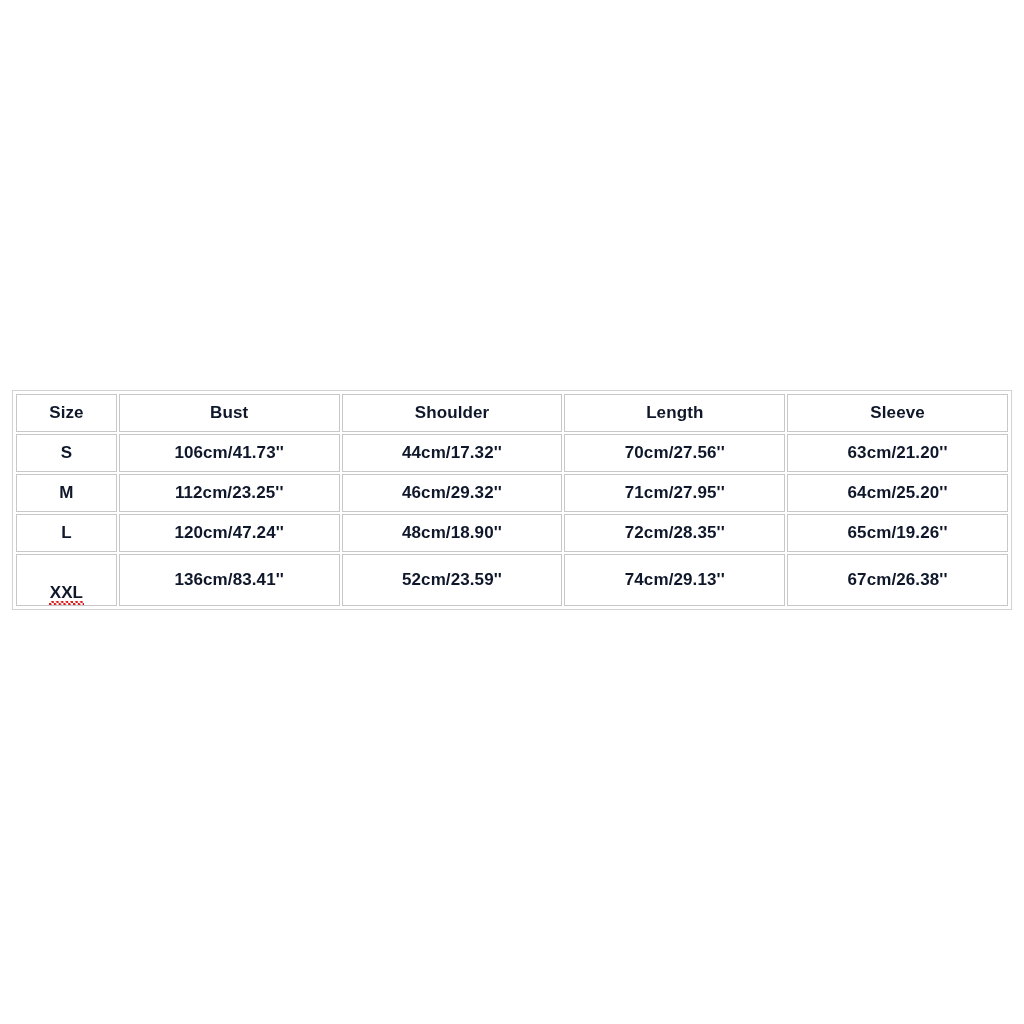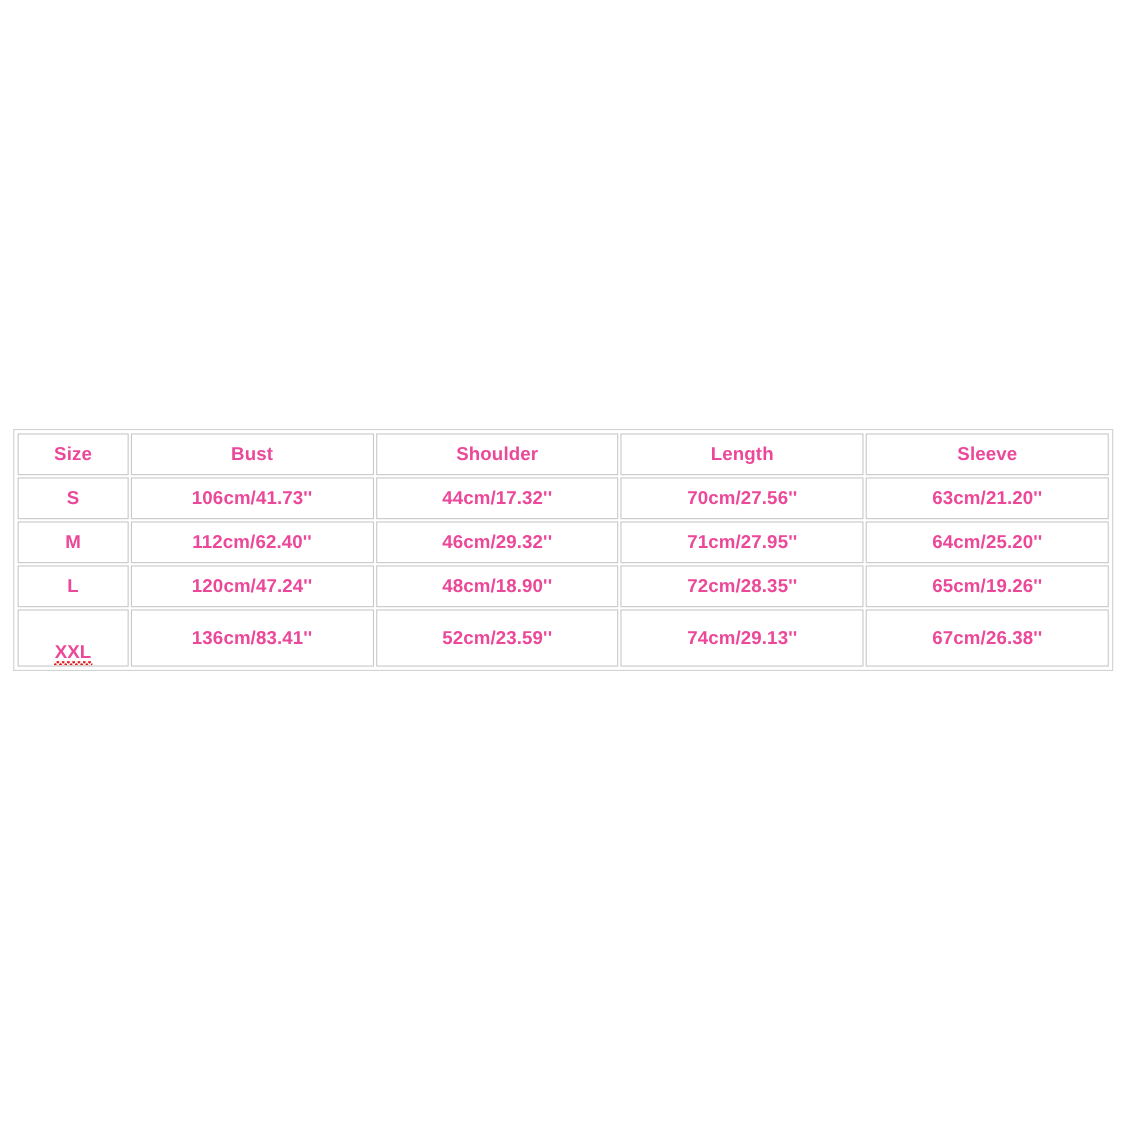--- a/index.html
+++ b/index.html
@@ -42,21 +42,21 @@
   table.size-chart th,
   table.size-chart td {
     border: 1px solid #c8c8c8;
     background: #ffffff;
     height: 36px;
     padding: 0 4px;
     text-align: center;
     vertical-align: middle;
     font-size: 17px;
     font-weight: bold;
-    color: #ec4899;
+    color: #0f172a;
     letter-spacing: 0.1px;
     white-space: nowrap;
     overflow: hidden;
   }
 
   table.size-chart th {
     font-size: 17px;
   }
 
   
@@ -105,21 +105,21 @@
     <tbody id="body-rows">
         <tr>
           <td>S</td>
           <td>106cm/41.73''</td>
           <td>44cm/17.32''</td>
           <td>70cm/27.56''</td>
           <td>63cm/21.20''</td>
         </tr>
         <tr>
           <td>M</td>
-          <td>112cm/62.40''</td>
+          <td>112cm/23.25''</td>
           <td>46cm/29.32''</td>
           <td>71cm/27.95''</td>
           <td>64cm/25.20''</td>
         </tr>
         <tr>
           <td>L</td>
           <td>120cm/47.24''</td>
           <td>48cm/18.90''</td>
           <td>72cm/28.35''</td>
           <td>65cm/19.26''</td>

